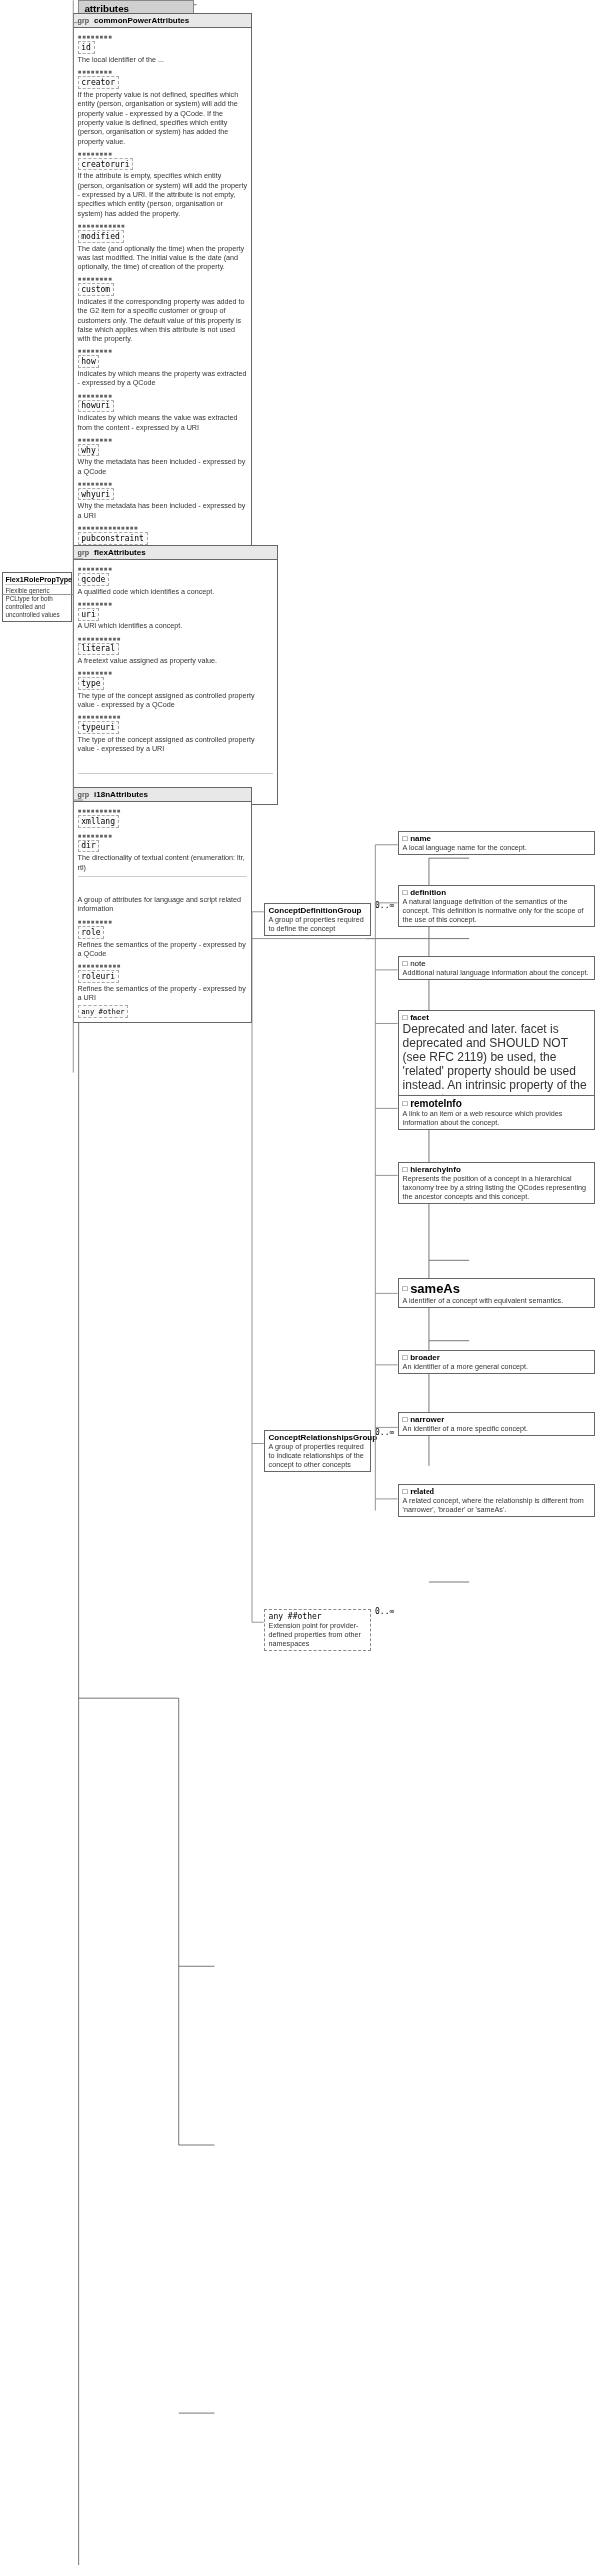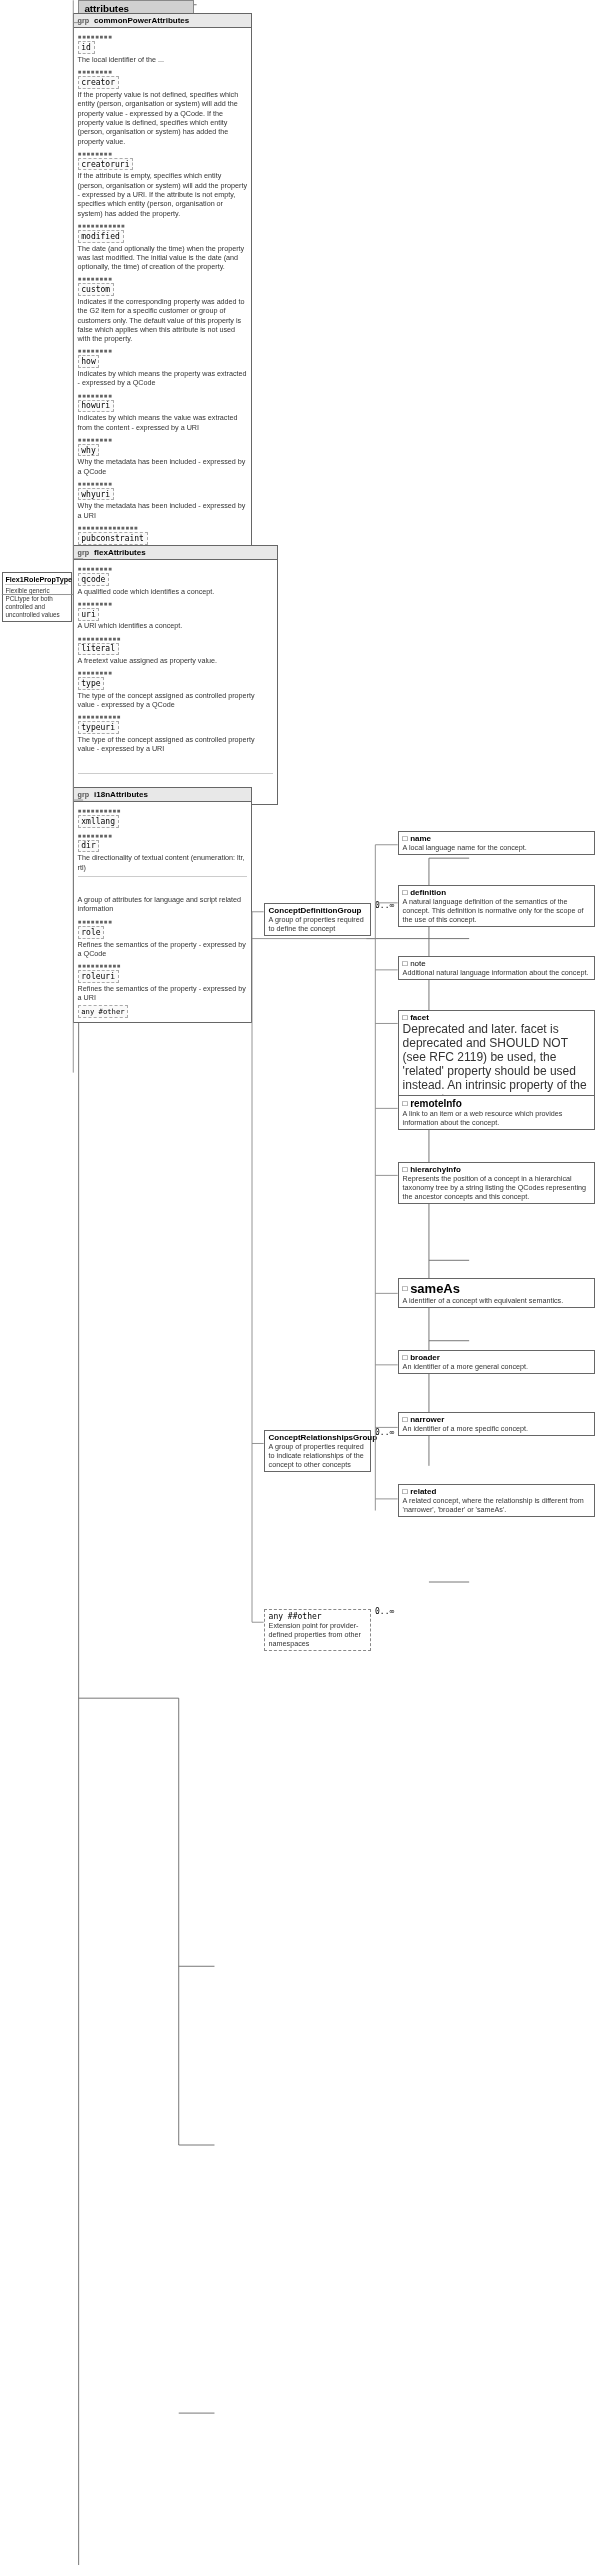--- a/index.html
+++ b/index.html
@@ -366,21 +366,21 @@
     <div style="display:flex;align-items:center;gap:2.7px;">
       <span style="font-size:8px;">□</span>
       <span style="font-weight:bold;font-size:8px;">narrower</span>
     </div>
     <div style="font-size:7.2px;color:#333;">An identifier of a more specific concept.</div>
   </div>
 
   <div style="position:absolute;top:1484px;left:398px;width:197px;border:0.9px solid #666;background:#fff;padding:1.8px 3.6px;">
     <div style="display:flex;align-items:center;gap:2.7px;">
       <span style="font-size:8px;">□</span>
-      <span style="font-weight:bold;font-size:8px;">related</span>
+      <span style="font-weight:bold;font-size:8px;font-family:Liberation Serif, serif;">related</span>
     </div>
     <div style="font-size:7.2px;color:#333;">A related concept, where the relationship is different from 'narrower', 'broader' or 'sameAs'.</div>
   </div>
 
   <div style="position:absolute;top:1609px;left:264px;width:107px;border:0.9px dashed #888;background:#fff;padding:1.8px 3.6px;">
     <div style="font-size:8px;font-family:monospace;">any ##other</div>
     <div style="font-size:7.2px;color:#333;">Extension point for provider-defined properties from other namespaces</div>
   </div>
 
   <div style="position:absolute;top:1607px;left:375px;font-size:8px;font-family:monospace;">0..∞</div>

